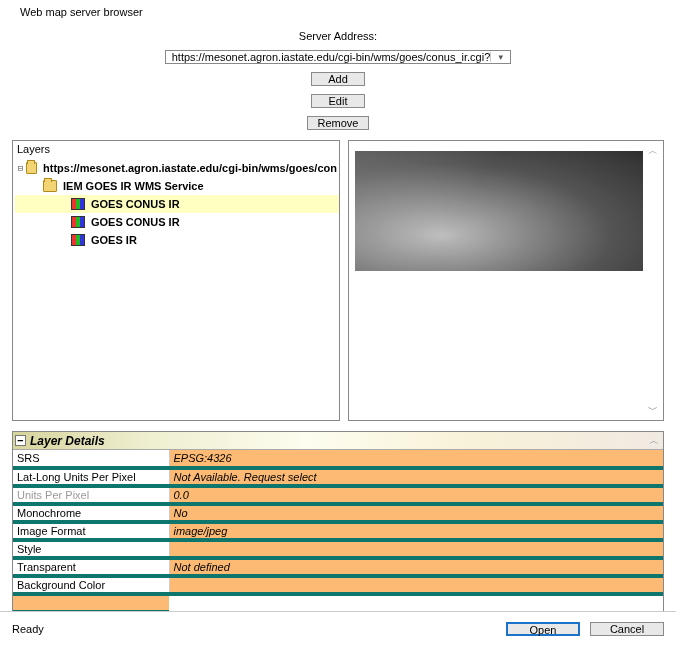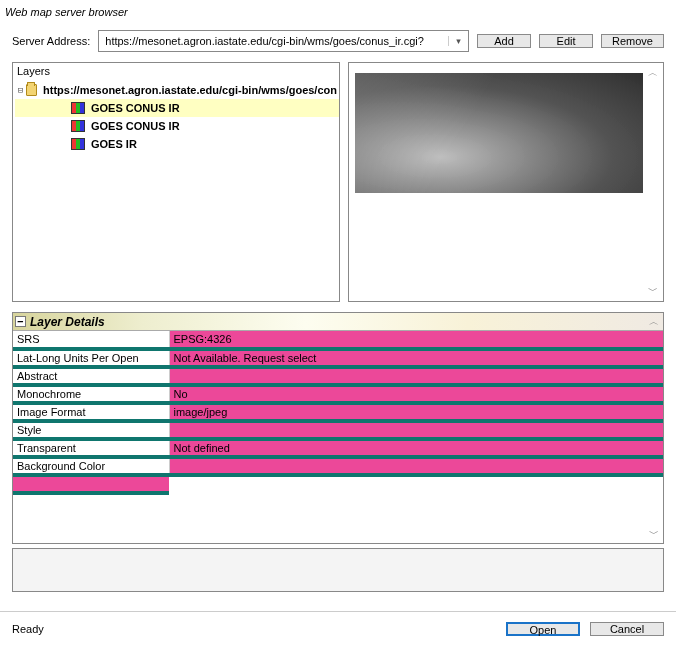--- a/index.html
+++ b/index.html
@@ -8,29 +8,29 @@
     font-family: Tahoma, "Segoe UI", Arial, sans-serif;
     font-size: 11px;
     background: #fff;
     color: #000;
     width: 676px;
     height: 645px;
     overflow: hidden;
     position: relative;
   }
   .titlebar {
-    padding: 6px 8px 8px 5px;
+    padding: 6px 8px 8px 20px;
     font-size: 11px;
-    font-style: italic;
   }
   .addr-row {
     display: flex;
     align-items: center;
     padding: 4px 12px 10px 12px;
     gap: 8px;
+    flex-direction: column;
   }
   .addr-label { white-space: nowrap; }
   .addr-combo {
     flex: 1;
     display: flex;
     align-items: center;
     border: 1px solid #888;
     background: #fff;
     height: 22px;
     padding: 0 4px 0 6px;
@@ -53,21 +53,21 @@
     font-size: 11px;
     padding: 0 10px;
     cursor: pointer;
   }
   .btn.default { border: 2px solid #1a73c8; padding: 0 0; }
   
   .mid-row {
     display: flex;
     gap: 8px;
     padding: 0 12px;
-    height: 240px;
+    height: 281px;
   }
   .panel {
     border: 1px solid #888;
     background: #fff;
     position: relative;
   }
   .layers-panel { width: 328px; display: flex; flex-direction: column; }
   .preview-panel { flex: 1; padding: 6px 20px 6px 6px; position: relative; }
   .layers-title { padding: 2px 4px; font-size: 11px; }
   .tree {
@@ -122,21 +122,21 @@
     border-bottom: 1px solid #aaa;
     font-weight: bold;
     font-style: italic;
     font-size: 12px;
     padding-left: 2px;
   }
   .prop-grid { display: table; width: 100%; table-layout: fixed; border-collapse: collapse; }
   .prop-row { display: table-row; }
   .prop-k, .prop-v { display: table-cell; border-bottom: 4px solid #0f766e; height: 18px; padding: 0 4px; vertical-align: middle; }
   .prop-k { width: 156px; border-right: 1px solid #ccc; background: #fff; }
-  .prop-v { background: #ec4899; }
+  .prop-v { background: #fdba74; font-style: italic; }
   .prop-k.dim { color: #9a9a9a; }
   .details-scroll { position:absolute; right:2px; top:2px; bottom:2px; width:14px; }
   .details-scroll .up,.details-scroll .dn{ position:absolute; font-size:10px; color:#777; width:14px; text-align:center; }
   .details-scroll .up{top:0;} .details-scroll .dn{bottom:0;}
 
   .desc-box {
     margin: 4px 12px 0 12px;
     height: 44px;
     border: 1px solid #888;
     background: #f4f4f4;
@@ -177,20 +177,24 @@
 
 <div class="mid-row">
   <div class="panel layers-panel">
     <div class="layers-title">Layers</div>
     <div class="tree">
       <div class="tree-row">
         <span class="tw">⊟</span>
         <span class="folder"></span>
         <span class="tree-text">https://mesonet.agron.iastate.edu/cgi-bin/wms/goes/con</span>
       </div>
+      <div class="tree-row" style="padding-left:28px">
+        <span class="folder"></span>
+        <span class="tree-text">IEM GOES IR WMS Service</span>
+      </div>
       <div class="tree-row sel" style="padding-left:56px">
         <span class="rgb">
             <span class="r"></span>
             <span class="g"></span>
             <span class="b"></span>
           </span>
         <span class="tree-text">GOES CONUS IR</span>
       </div>
       <div class="tree-row" style="padding-left:56px">
         <span class="rgb">
@@ -221,26 +225,26 @@
   <div class="details-header">
     <span class="collapse-box">–</span>
     <span>Layer Details</span>
   </div>
   <div class="prop-grid" id="prop-grid">
       <div class="prop-row">
         <div class="prop-k">SRS</div>
         <div class="prop-v">EPSG:4326</div>
       </div>
       <div class="prop-row">
-        <div class="prop-k">Lat-Long Units Per Open</div>
+        <div class="prop-k">Lat-Long Units Per Pixel</div>
         <div class="prop-v">Not Available. Request select</div>
       </div>
       <div class="prop-row">
-        <div class="prop-k">Abstract</div>
-        <div class="prop-v"></div>
+        <div class="prop-k dim">Units Per Pixel</div>
+        <div class="prop-v">0.0</div>
       </div>
       <div class="prop-row">
         <div class="prop-k">Monochrome</div>
         <div class="prop-v">No</div>
       </div>
       <div class="prop-row">
         <div class="prop-k">Image Format</div>
         <div class="prop-v">image/jpeg</div>
       </div>
       <div class="prop-row">

